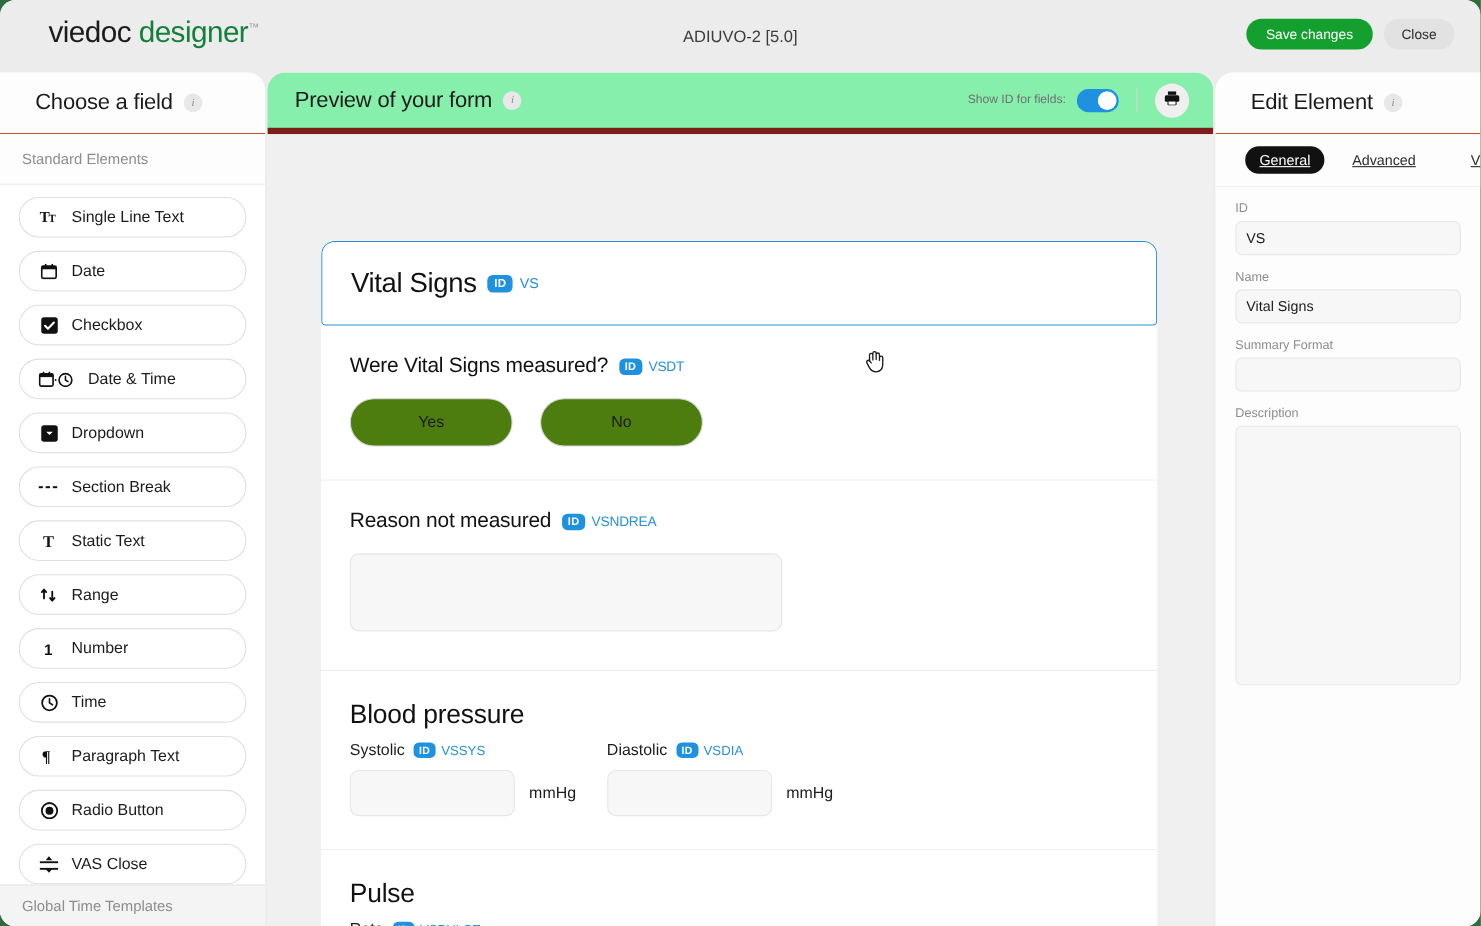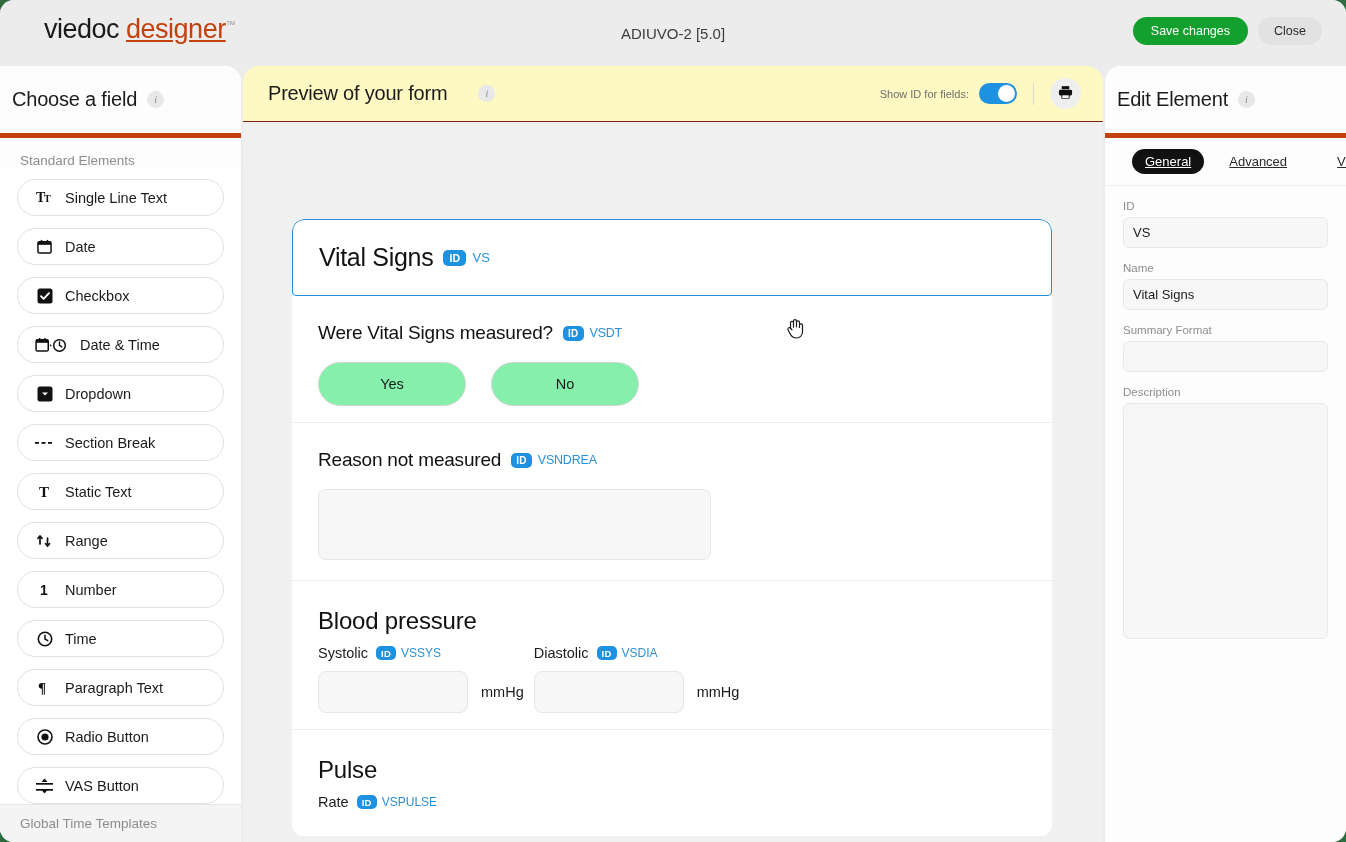--- a/index.html
+++ b/index.html
@@ -22,21 +22,21 @@
     position: absolute; left: 0; top: 0;
     width: 1346px; height: 66px;
     background: #ececec;
     display: flex; align-items: center;
   }
   .brand {
     position: absolute; left: 44px; top: 14px;
     font-size: 27px; letter-spacing: -0.5px;
   }
   .brand .b1 { color: #1b1b1b; font-weight: 400; text-align: right; }
-  .brand .b2 { color: #c2410c; font-weight: 400; text-decoration: underline; }
+  .brand .b2 { color: #15803d; font-weight: 400; }
   .brand .tm { color: #9a9a9a; font-size: 10px; vertical-align: super; }
   .doc-title {
     position: absolute; left: 0; top: 0; width: 1346px; height: 66px;
     display: flex; align-items: center; justify-content: center;
     font-size: 15px; color: #3c3c3c;
     pointer-events: none;
   }
   .topbar-actions {
     position: absolute; right: 24px; top: 17px;
     display: flex; align-items: center; gap: 10px;
@@ -62,24 +62,24 @@
 
   
   .left-panel {
     position: absolute; left: 0; top: 0;
     width: 241px; height: 776px;
     background: #fdfdfd;
     border-top-right-radius: 16px;
     overflow: hidden;
   }
   .panel-head {
-    height: 72px; display: flex; align-items: center;
-    padding: 0 0 0 12px; gap: 10px;
+    height: 56px; display: flex; align-items: center;
+    padding: 0 0 0 32px; gap: 10px;
     background: #fdfdfd;
-    border-bottom: 5px solid #c2410c;
+    border-bottom: 1px solid #c2410c;
   }
   .panel-head h2 {
     font-size: 20px; font-weight: 400; color: #1b1b1b; letter-spacing: -0.2px;
   }
   .info-dot {
     width: 17px; height: 17px; border-radius: 50%;
     background: #e8e8e8; color: #8a8a8a;
     font-size: 10px; font-style: italic; font-family: "Liberation Serif", serif;
     display: inline-flex; align-items: center; justify-content: center;
     flex: 0 0 auto; cursor: pointer;
@@ -116,25 +116,25 @@
 
   
   .center-panel {
     position: absolute; left: 243px; top: 0;
     width: 860px; height: 776px;
     background: #f0f0f0;
     border-top-left-radius: 16px; border-top-right-radius: 16px;
     overflow: hidden;
   }
   .center-head {
-    height: 56px; background: #fef9c3;
-    border-bottom: 1px solid #7f1d1d;
+    height: 56px; background: #86efac;
+    border-bottom: 6px solid #7f1d1d;
     display: flex; align-items: center;
     padding: 0 22px 0 25px;
-    border-top-left-radius: 16px; border-top-right-radius: 16px; gap: 21px;
+    border-top-left-radius: 16px; border-top-right-radius: 16px;
   }
   .center-head h2 {
     font-size: 20px; font-weight: 400; color: #1b1b1b; letter-spacing: -0.2px;
   }
   .center-head-right {
     margin-left: auto; display: flex; align-items: center; gap: 16px;
   }
   .toggle-wrap { display: flex; align-items: center; gap: 10px; }
   .toggle-label { font-size: 11px; color: #6f6f6f; }
   .switch {
@@ -174,52 +174,52 @@
   .idtag {
     display: inline-flex; align-items: center; justify-content: center;
     background: #1e91e0; color: #fff; font-size: 10.5px; font-weight: 700;
     border-radius: 5px; padding: 2px 6px 2px 6px; letter-spacing: 0.3px;
     margin: 0 6px 0 10px; vertical-align: middle;
   }
   .idval { color: #2a90d6; font-size: 13px; vertical-align: middle; }
   .title-row { display: flex; align-items: center; }
 
   .form-section {
-    padding: 26px 26px 16px 26px;
+    padding: 26px 26px 30px 26px;
     border-bottom: 1px solid #ededed;
     background: #fff;
   }
   .form-section:last-child { border-bottom: none; }
   .q-label {
     font-size: 19px; color: #111; display: flex; align-items: center;
     margin-bottom: 18px; letter-spacing: -0.2px;
   }
   .q-label .idtag { font-size: 10px; padding: 2px 5px; }
   .q-label .idval { font-size: 12.5px; }
   .opt-row { display: flex; gap: 25px; }
   .opt-btn {
     width: 148px; height: 44px; border: 1px solid #d6d6d6; border-radius: 22px;
-    background: #86efac; font-family: inherit; font-size: 14.5px; color: #1b1b1b;
+    background: #4d7c0f; font-family: inherit; font-size: 14.5px; color: #1b1b1b;
     cursor: pointer;
   }
   .textarea-box {
     width: 393px; height: 71px; background: #f7f7f7;
     border: 1px solid #e6e6e6; border-radius: 8px;
     font-family: inherit; resize: none;
   }
   .sec-title {
     font-size: 24px; color: #111; margin-bottom: 10px; letter-spacing: -0.2px;
   }
   .sub-label {
     font-size: 14.5px; color: #1b1b1b; display: flex; align-items: center;
     margin-bottom: 10px;
   }
   .sub-label .idtag { font-size: 9.5px; padding: 1.5px 5px; margin: 0 5px 0 8px; }
   .sub-label .idval { font-size: 12px; }
-  .inputs-row { display: flex; gap: 10px; align-items: flex-end; }
+  .inputs-row { display: flex; gap: 28px; align-items: flex-end; }
   .input-col { display: flex; flex-direction: column; }
   .num-input {
     width: 150px; height: 42px; background: #f7f7f7;
     border: 1px solid #e6e6e6; border-radius: 8px;
     font-family: inherit; font-size: 14px; padding: 0 10px;
   }
   .input-line { display: flex; align-items: center; gap: 13px; }
   .unit { font-size: 14.5px; color: #1b1b1b; }
 
   .cursor-hand {
@@ -419,21 +419,21 @@
 
         <div class="field-chip">
           <span class="chip-ico">
             <svg width="17" height="16" viewBox="0 0 17 16">
                 <rect x="0" y="5" width="17" height="1.7" fill="#111"></rect>
                 <rect x="0" y="11" width="17" height="1.7" fill="#111"></rect>
                 <path d="M8.5 0.5l3 3.5h-6z" fill="#111"></path>
                 <path d="M8.5 15.5l3-3.5h-6z" fill="#111"></path>
               </svg>
           </span>
-          <span>VAS Button</span>
+          <span>VAS Close</span>
         </div>
 
       </div>
       <div class="left-footer">Global Time Templates</div>
     </div>
 
     <div class="center-panel">
       <div class="center-head">
         <h2>Preview of your form</h2>
         <span class="info-dot" style="margin-left:10px">i</span>

